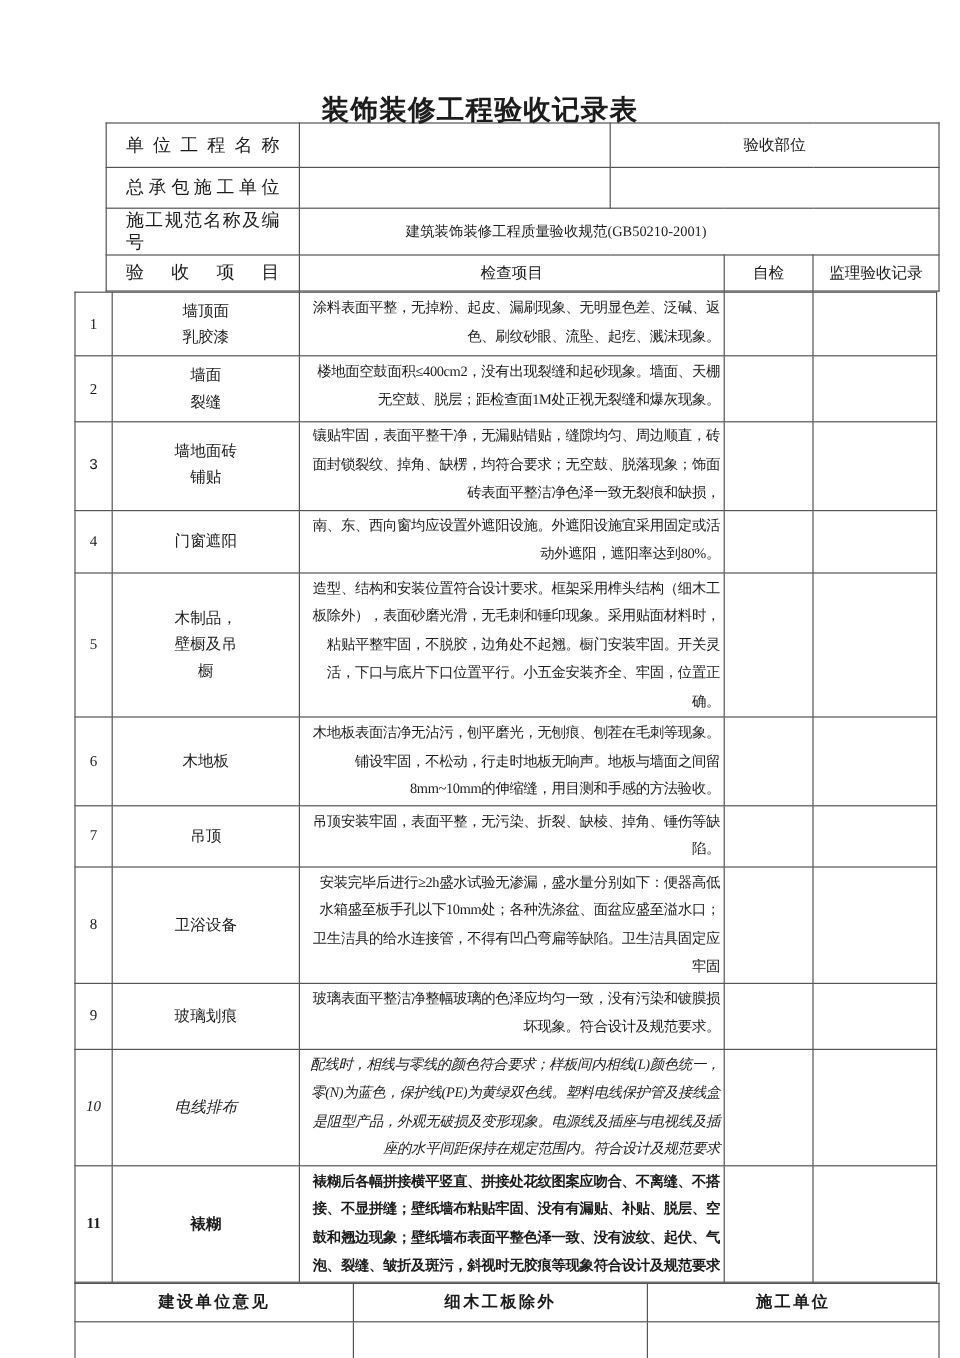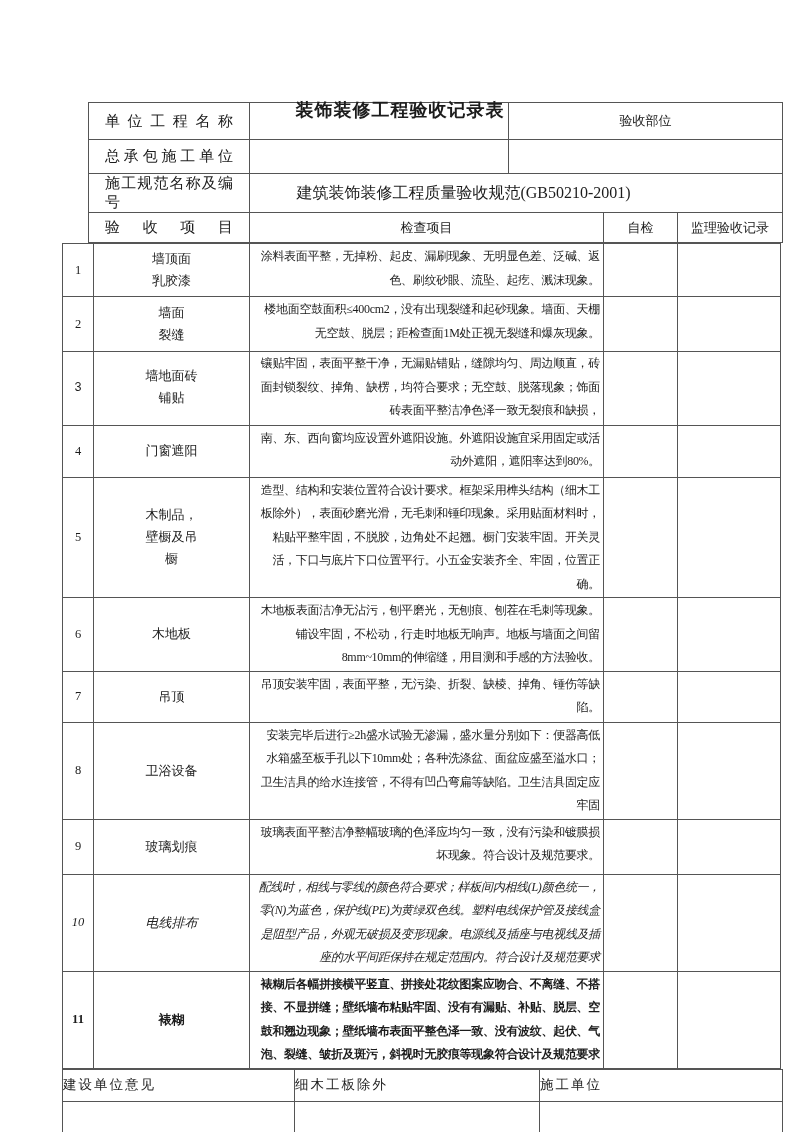--- a/index.html
+++ b/index.html
@@ -7,24 +7,24 @@
   body {
     width: 800px; height: 1132px;
     background: #ffffff;
     color: #1c1c1c;
     font-family: "Liberation Serif", "DejaVu Serif", serif;
   }
   .page { position: relative; width: 800px; height: 1132px; overflow: hidden; }
 
   .doc-title {
     margin: 0;
-    padding-top: 98px;
+    padding-top: 76px;
     height: 102px;
     text-align: center;
-    font-size: 18px;
+    font-size: 23px;
     font-weight: bold;
     letter-spacing: 1px;
   }
 
   table { border-collapse: collapse; table-layout: fixed; }
   td {
     border: 1px solid #555;
     padding: 0;
     font-size: 13px;
     vertical-align: middle;
@@ -36,21 +36,21 @@
   .info-table td { height: 34px; }
   .info-table tr.r1 td { height: 37px; }
   .info-table tr.r4 td { height: 30px; }
   .cell-label {
     text-align: justify;
     text-align-last: justify;
     padding: 0 16px;
     font-size: 15px;
   }
   .cell-center { text-align: center; }
-  .spec-value { text-align: center; padding-right: 105px; font-size: 16px; }
+  .spec-value { text-align: center; padding-right: 105px; font-size: 12px; }
 
   
   .items-table { margin-left: 62px; width: 718px; }
   .items-table td.num { text-align: center; font-size: 12.5px; }
   .items-table td.name {
     text-align: center;
     white-space: pre-line;
     font-size: 13px;
     line-height: 22px;
   }
@@ -71,22 +71,22 @@
   tr.h7  td { height: 51px; }
   tr.h8  td { height: 72px; margin-top: 44px; }
   tr.h9  td { height: 55px; }
   tr.h10 td { height: 92px; font-style: italic; }
   tr.h11 td { height: 88px; font-weight: bold; }
 
   
   .sign-table { margin-left: 62px; width: 720px; }
   .sign-table td.sign-head {
     height: 32px;
-    text-align: left;
-    font-weight: normal;
+    text-align: center;
+    font-weight: bold;
     letter-spacing: 2px;
     font-size: 13.5px;
   }
   .sign-table td.sign-blank { height: 68px; }
 </style>
 </head>
 <body>
 
 <div class="page">
 

